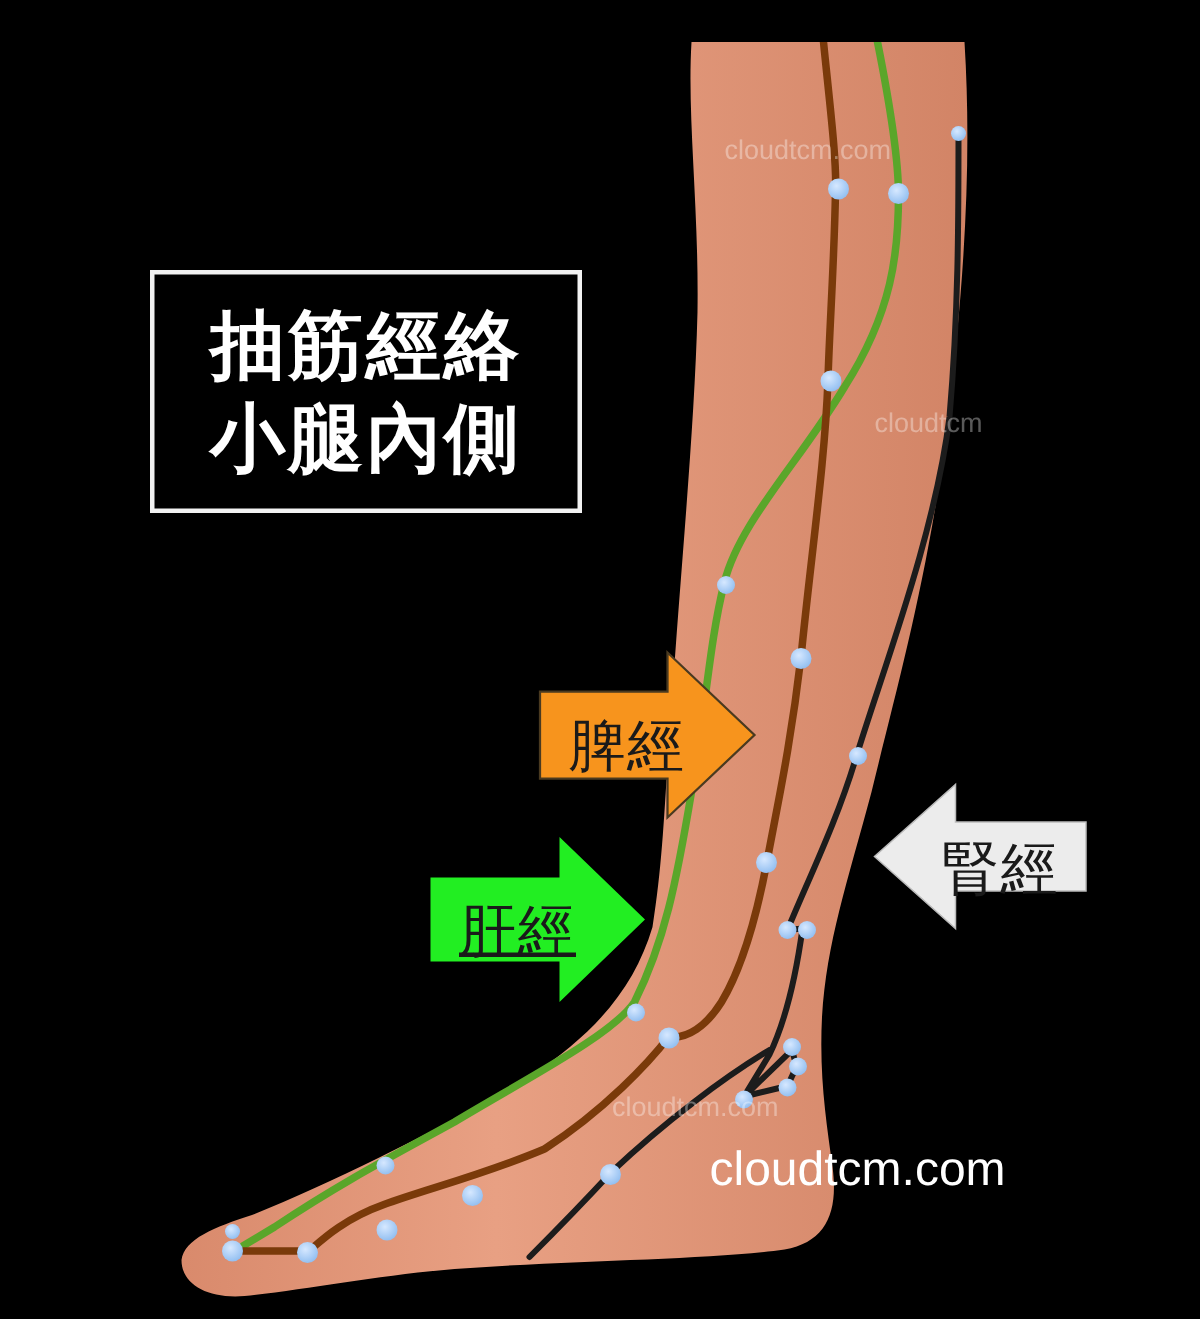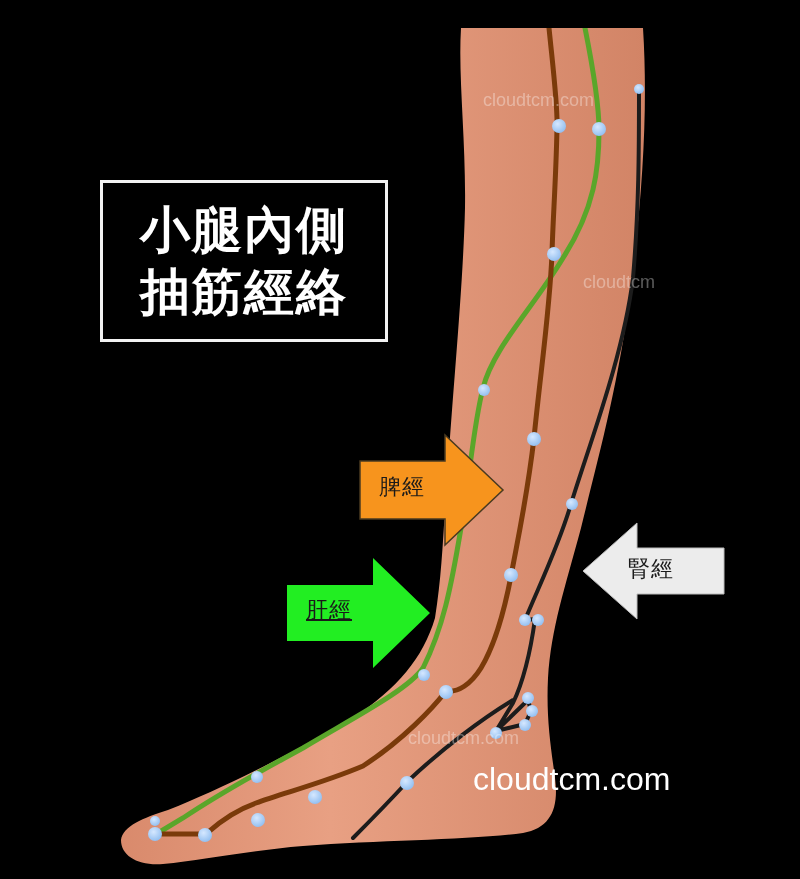--- a/index.html
+++ b/index.html
@@ -8,21 +8,21 @@
   .title-box {
     position:absolute; left:97px; top:152px; width:288px; height:162px;
     border:3px solid #f2f2f2; box-sizing:border-box; background:#000;
     display:flex; flex-direction:column; justify-content:center; align-items:center;
   }
   .title-line {
     color:#fff; font-size:50px; font-weight:bold; letter-spacing:2px; line-height:62px;
     font-family:"DejaVu Sans", sans-serif;
   }
   .arrow-label {
-    position:absolute; font-size:22px; color:#1a1a1a; font-family:"DejaVu Sans", sans-serif;
+    position:absolute; font-size:38px; color:#1a1a1a; font-family:"DejaVu Sans", sans-serif;
     letter-spacing:1px;
   }
   .watermark {
     position:absolute; color:#ffffff; font-family:"Liberation Sans", sans-serif;
   }
   .wm-main { left:470px; top:733px; font-size:32px; }
   .wm-faint { color:rgba(255,255,255,0.35); font-size:18px; }
 </style>
 </head>
 <body>
@@ -97,22 +97,22 @@
     <polygon points="284,557 370,557 370,530 427,585 370,640 370,613 284,613" fill="#22ee22"></polygon>
 
     <polygon points="721,520 634,520 634,495 580,543 634,591 634,566 721,566" fill="#ececec" stroke="#bbbbbb" stroke-width="1"></polygon>
   </svg>
 
   <div class="watermark wm-faint" style="left:480px;top:62px;">cloudtcm.com</div>
   <div class="watermark wm-faint" style="left:580px;top:244px;">cloudtcm</div>
   <div class="watermark wm-faint" style="left:405px;top:700px;">cloudtcm.com</div>
 
   <div class="title-box">
+    <div class="title-line">抽筋經絡</div>
     <div class="title-line">小腿內側</div>
-    <div class="title-line">抽筋經絡</div>
   </div>
 
   <div class="arrow-label" style="left:376px;top:444px;">脾經</div>
   <div class="arrow-label" style="left:303px;top:567px;text-decoration:underline;">肝經</div>
   <div class="arrow-label" style="left:625px;top:526px;">腎經</div>
 
   <div class="watermark wm-main">cloudtcm.com</div>
 </div>
 
 </body></html>

